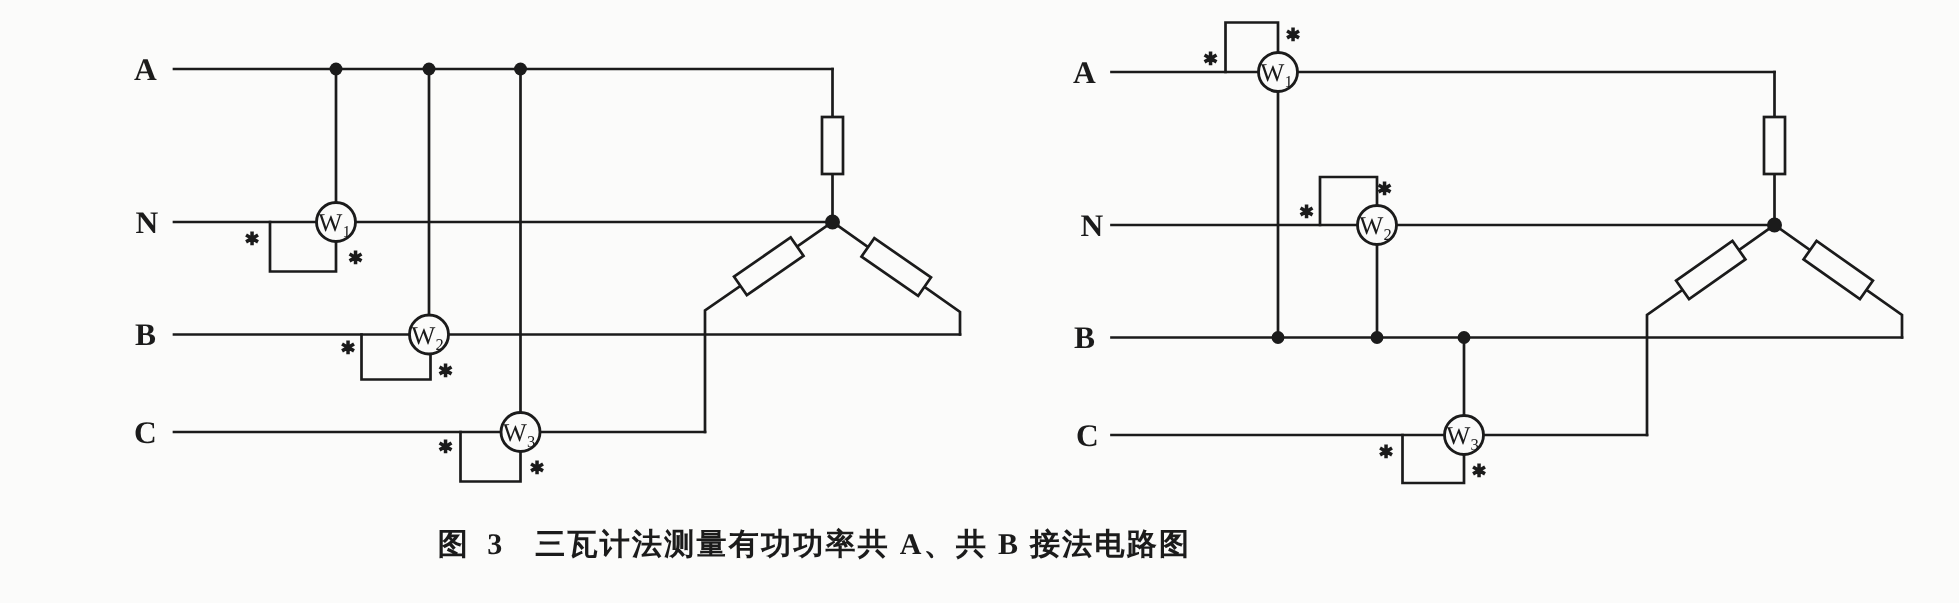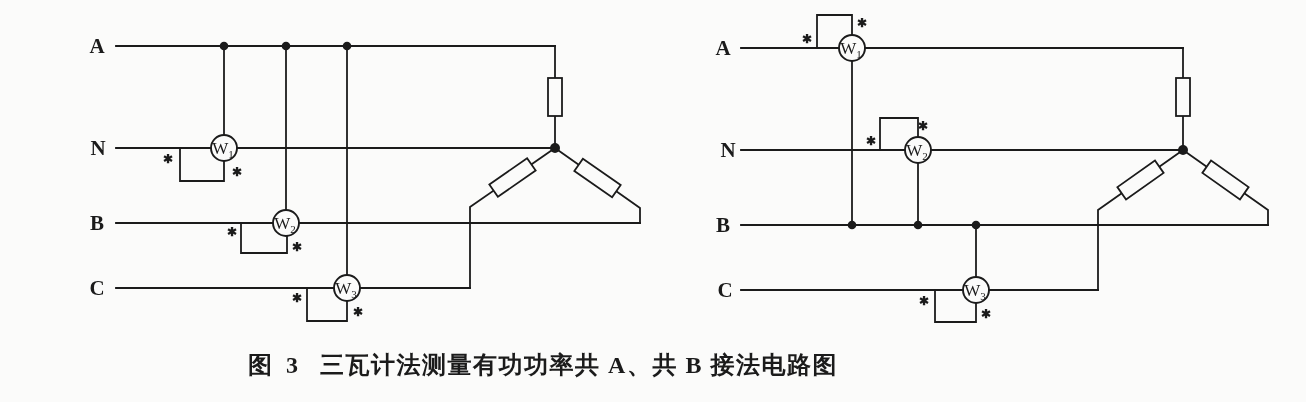--- a/index.html
+++ b/index.html
@@ -14,21 +14,21 @@
   .res  { fill:var(--paper); stroke:var(--ink); stroke-width:1.8; }
   .node { fill:var(--paper); stroke:var(--ink); stroke-width:1.9; }
   .dot  { fill:var(--ink); stroke:none; }
   text  { fill:var(--ink); font-family:"Liberation Serif","DejaVu Serif",serif; }
   .plabel { font-size:21px; font-weight:bold; text-anchor:middle; }
   .wlabel { font-size:17px; text-anchor:middle; }
   .wlabel .sub { font-size:11px; }
   .mark { font-size:12px; font-weight:bold; text-anchor:middle; }
   .caption {
     position:absolute; left:0; top:349px; width:1086px;
-    text-align:center; font-size:24px; font-weight:bold;
+    text-align:center; font-size:20px; font-weight:bold;
     color:var(--ink); letter-spacing:1.5px;
   }
   .caption .fig-label { margin-right:18px; letter-spacing:4px; }
 </style>
 </head>
 <body>
 
 <div class="page">
 
   <svg class="schematic" width="1306" height="402" viewBox="0 0 1306 402" aria-hidden="true">

